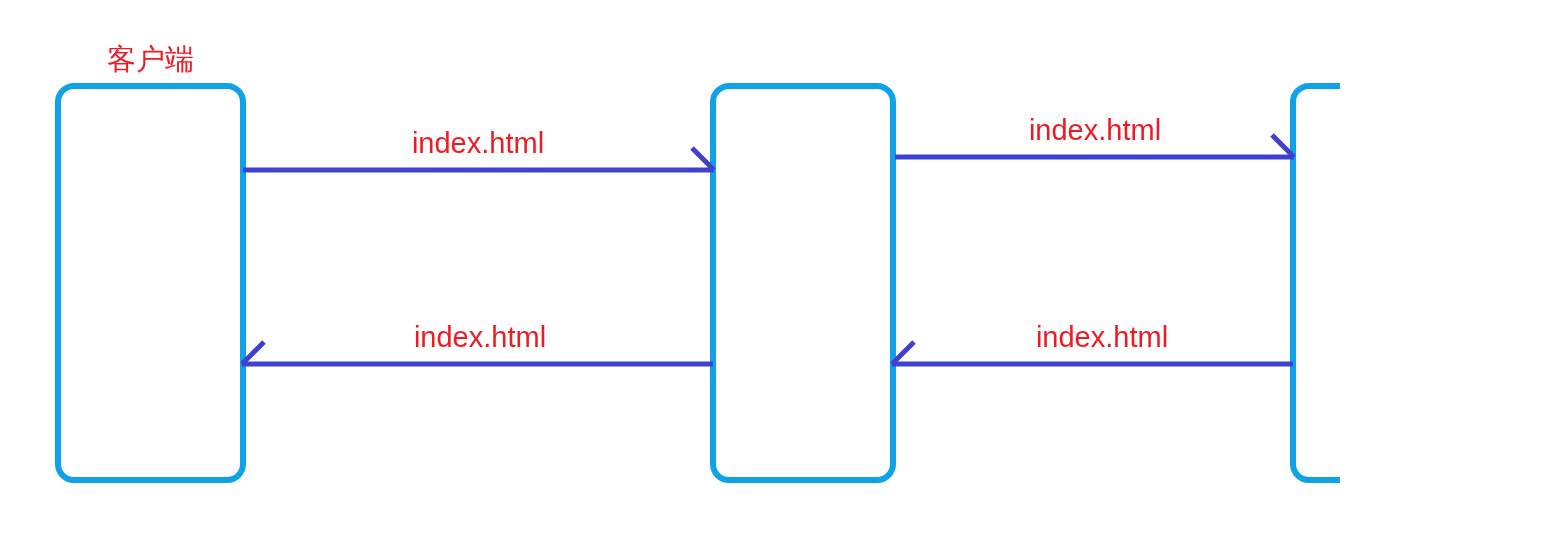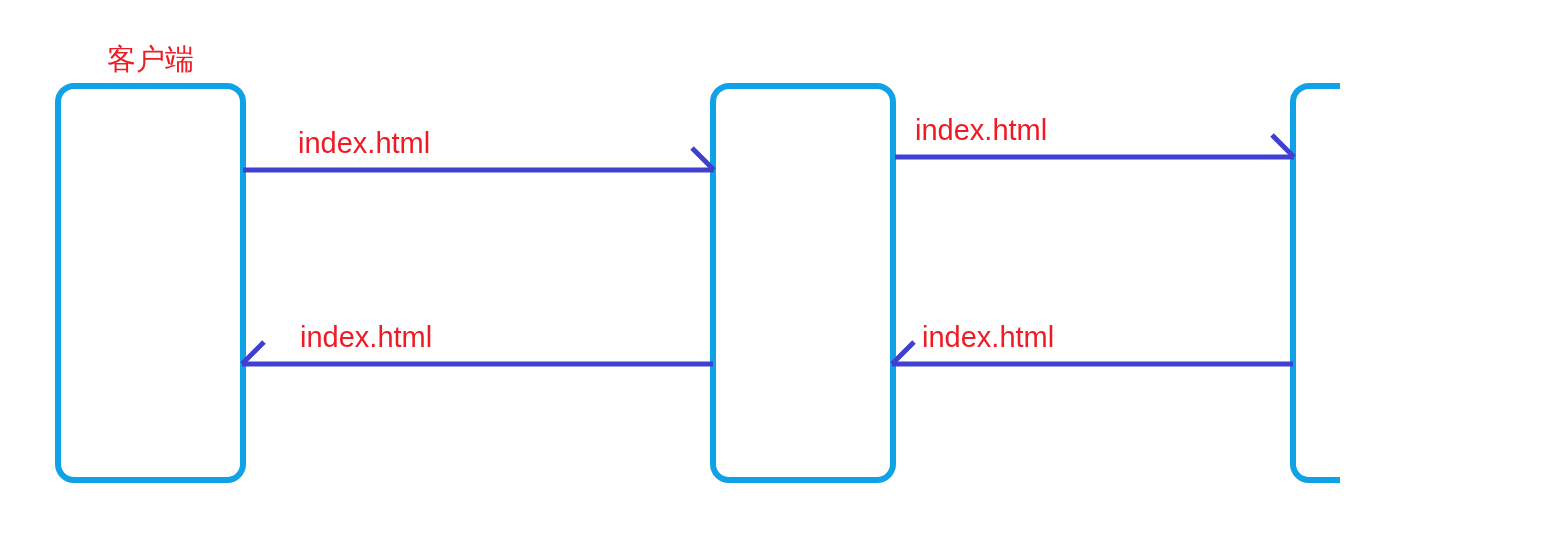--- a/index.html
+++ b/index.html
@@ -32,21 +32,21 @@
     white-space: nowrap;
     text-align: center;
     font-family: "DejaVu Sans", "Liberation Sans", sans-serif;
   }
   .edge-label {
     position: absolute;
     color: #ee1b24;
     font-size: 29px;
     line-height: 1;
     white-space: nowrap;
-    text-align: left;
+    text-align: center;
     font-family: "Liberation Sans", "DejaVu Sans", sans-serif;
   }
   .watermark {
     position: absolute;
     color: #c9c9c9;
     font-size: 19px;
     line-height: 1;
     white-space: nowrap;
     font-family: "DejaVu Sans", "Liberation Sans", sans-serif;
   }

